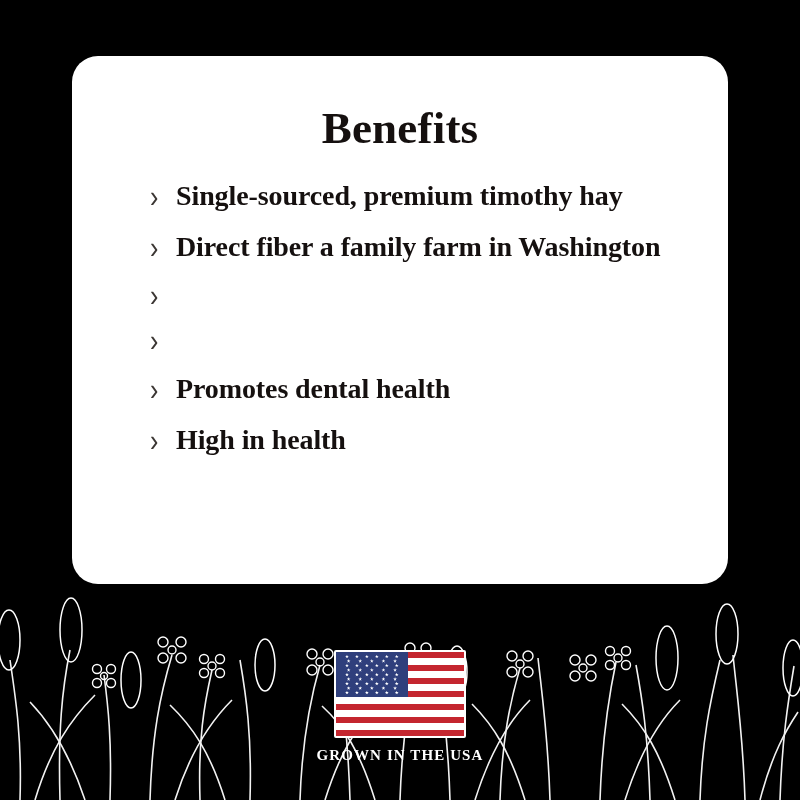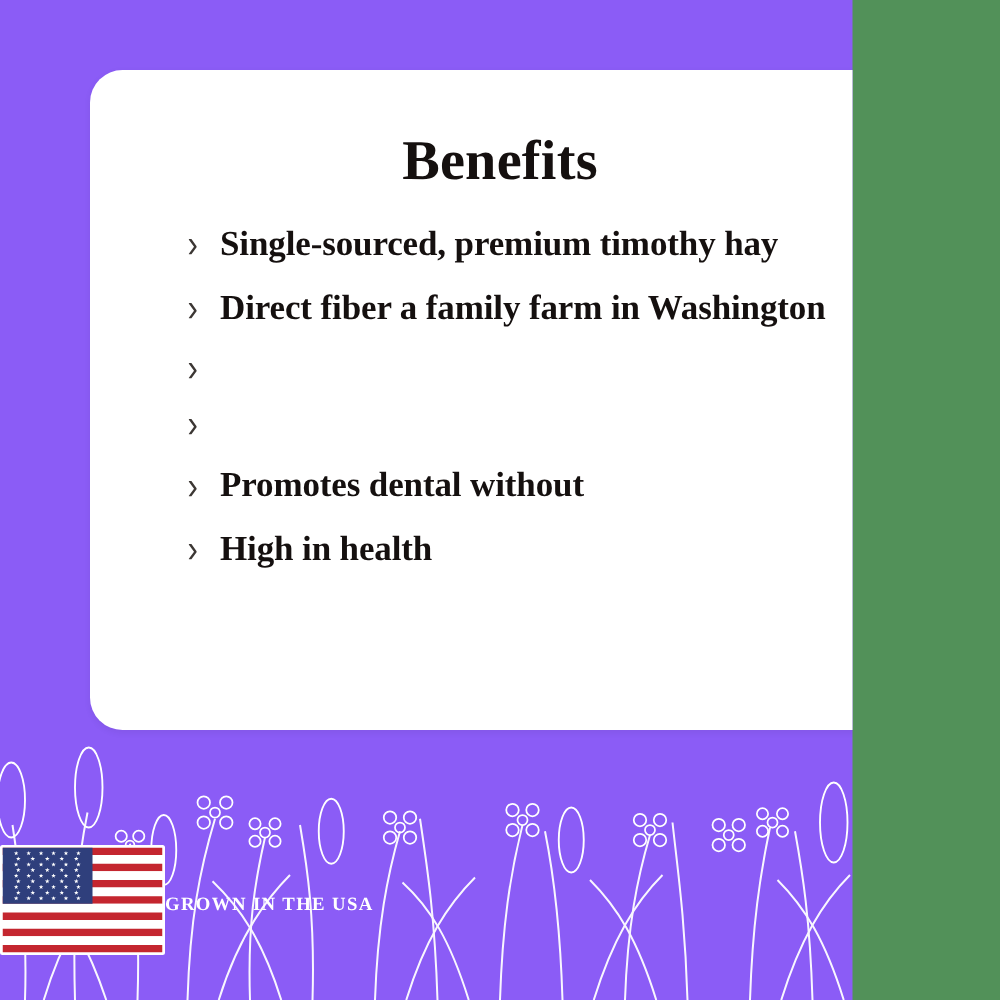--- a/index.html
+++ b/index.html
@@ -8,23 +8,23 @@
   }
   body {
     width: 800px;
     height: 800px;
     overflow: hidden;
     font-family: "Liberation Serif", serif;
     background: #529159;
   }
   .canvas {
     position: relative;
-    width: 682px;
+    width: 800px;
     height: 800px;
-    background: #8b5cf6;
+    background: #000000;
     overflow: hidden;
   }
   
   .botanical {
     position: absolute;
     left: 0;
     bottom: 0;
     width: 800px;
     height: 310px;
     pointer-events: none;
@@ -80,21 +80,21 @@
     font-family: "Liberation Serif", serif;
     letter-spacing: -0.1px;
   }
   
   .flag-block {
     position: absolute;
     left: 0;
     right: 0;
     bottom: 36px;
     display: flex;
-    flex-direction: row;
+    flex-direction: column;
     align-items: center;
   }
   .flag {
     position: relative;
     width: 132px;
     height: 88px;
     background: #ffffff;
     border: 2px solid #ffffff;
     box-sizing: border-box;
     overflow: hidden;
@@ -271,21 +271,21 @@
         <span class="benefit-text">Direct fiber a family farm in Washington</span>
       </li>
       <li class="benefit-item">
         <span class="chevron">›</span>
       </li>
       <li class="benefit-item">
         <span class="chevron">›</span>
       </li>
       <li class="benefit-item">
         <span class="chevron">›</span>
-        <span class="benefit-text">Promotes dental without</span>
+        <span class="benefit-text">Promotes dental health</span>
       </li>
       <li class="benefit-item">
         <span class="chevron">›</span>
         <span class="benefit-text">High in health</span>
       </li>
     </ul>
   </div>
 
   <div class="flag-block">
     <div class="flag">

